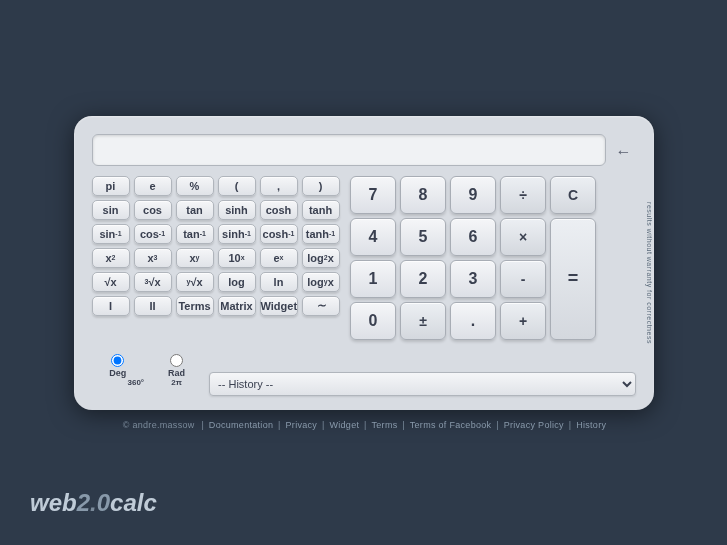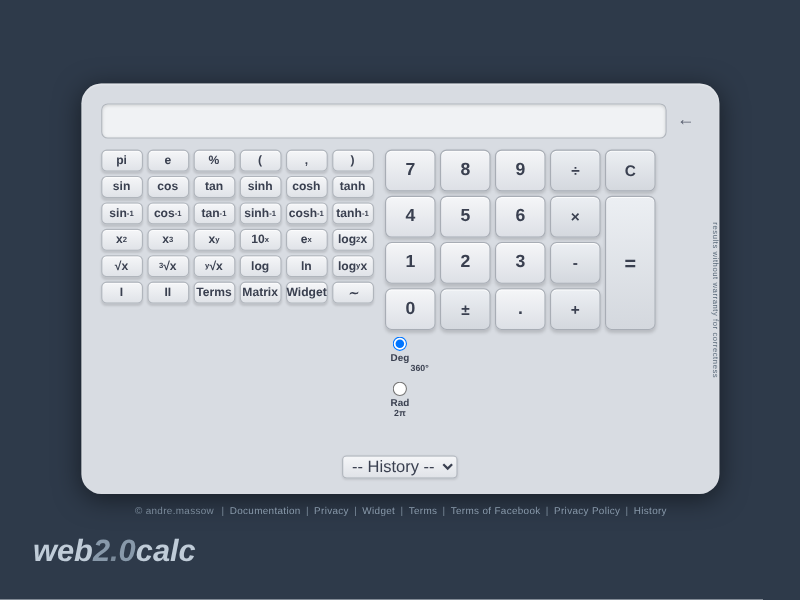--- a/index.html
+++ b/index.html
@@ -129,22 +129,21 @@
     }
 
     .num-btn.tall-btn {
       height: 80px;
     }
 
     .bottom-row {
       display: flex;
       align-items: center;
       margin-top: 6px;
-      gap: 8px;
-      flex-direction: column;
+      gap: 24px;
     }
 
     .radio-label {
       display: flex;
       flex-direction: column;
       align-items: center;
       font-size: 9px;
       color: #3a4050;
       font-weight: 600;
       cursor: pointer;
@@ -153,21 +152,21 @@
     .radio-label input {
       margin-bottom: 1px;
     }
 
     .history-select {
       flex: 1;
       height: 24px;
       background: linear-gradient(180deg, #f5f6f8 0%, #e0e3e8 100%);
       border: 1px solid #b0b5bc;
       border-radius: 4px;
-      font-size: 15px;
+      font-size: 11px;
       color: #3a4050;
       padding: 0 4px;
       cursor: pointer;
       box-shadow: 0 1px 2px rgba(0,0,0,0.1);
       margin-top: 26px;
     }
 
     .footer-links {
       margin-top: 10px;
       font-size: 9px;
@@ -184,21 +183,21 @@
     .footer-links a {
       color: #8899aa;
       text-decoration: none;
       margin-top: 42px;
     }
 
     .brand {
       position: absolute;
       bottom: 28px;
       left: 30px;
-      font-size: 28px;
+      font-size: 24px;
       font-style: italic;
       font-weight: bold;
       color: #b0bcc8;
     }
 
     .brand span.web {
       color: #c0ccd8;
     }
 
     .brand span.two {

